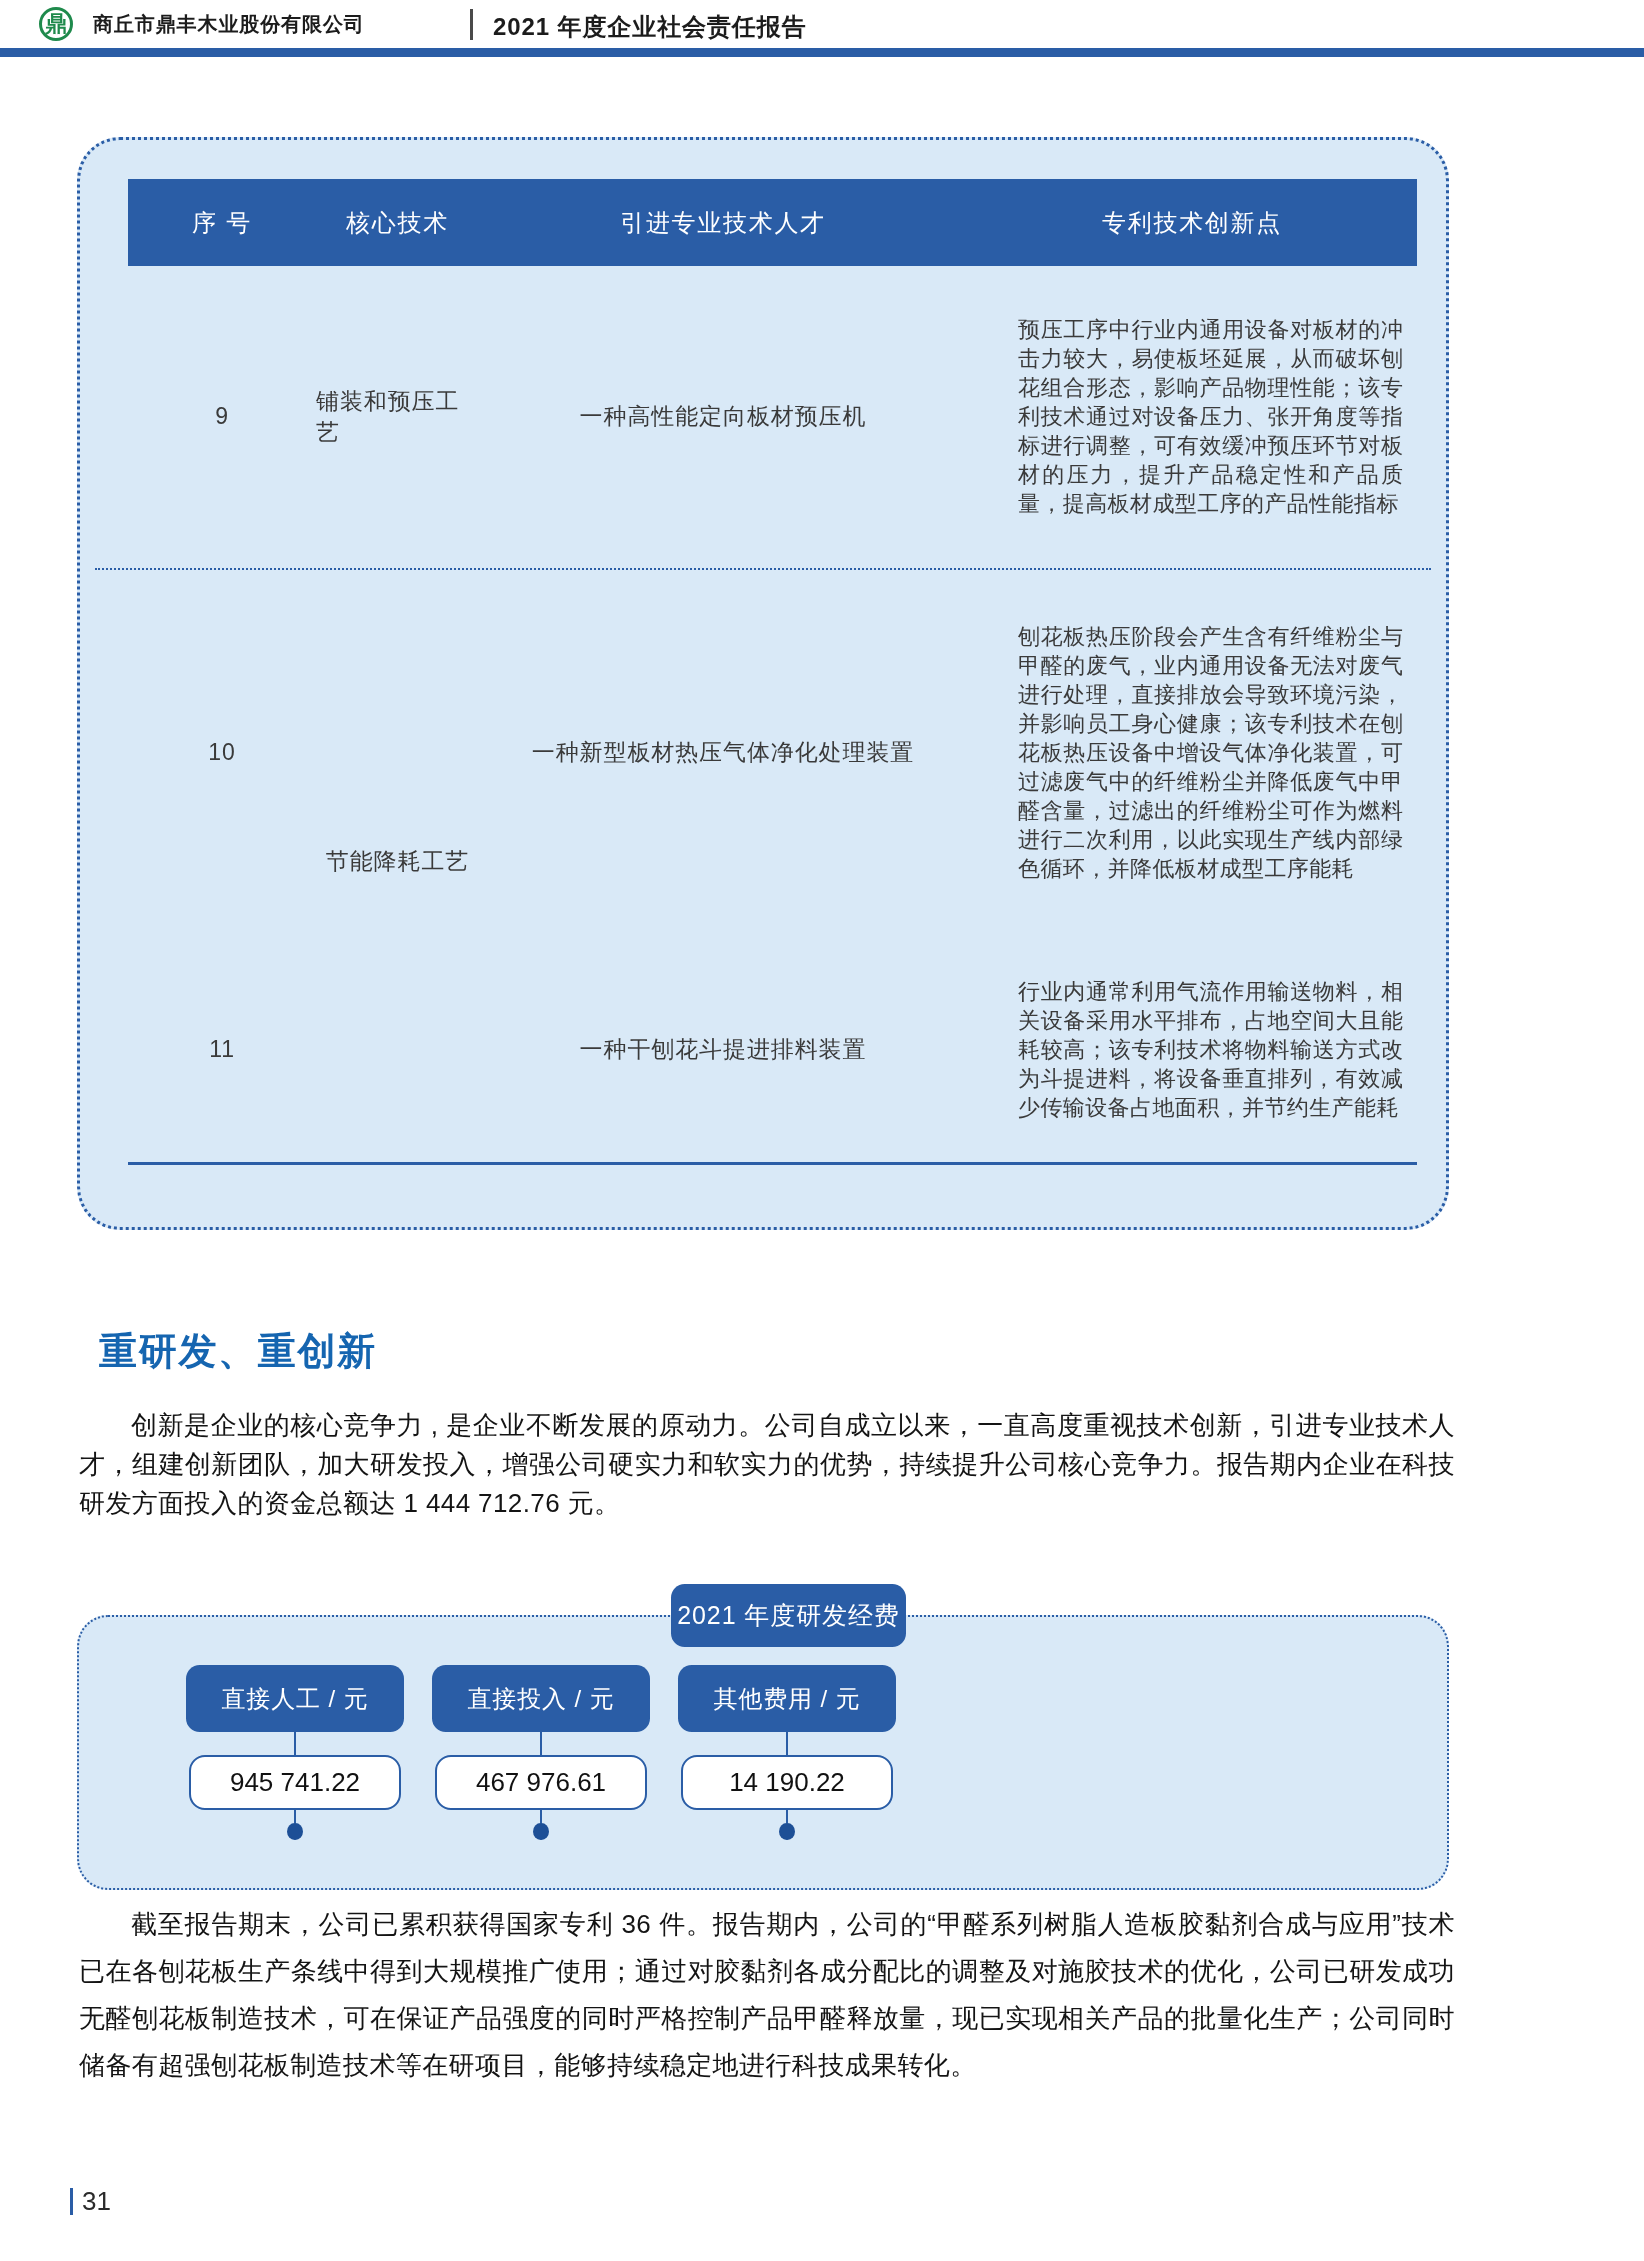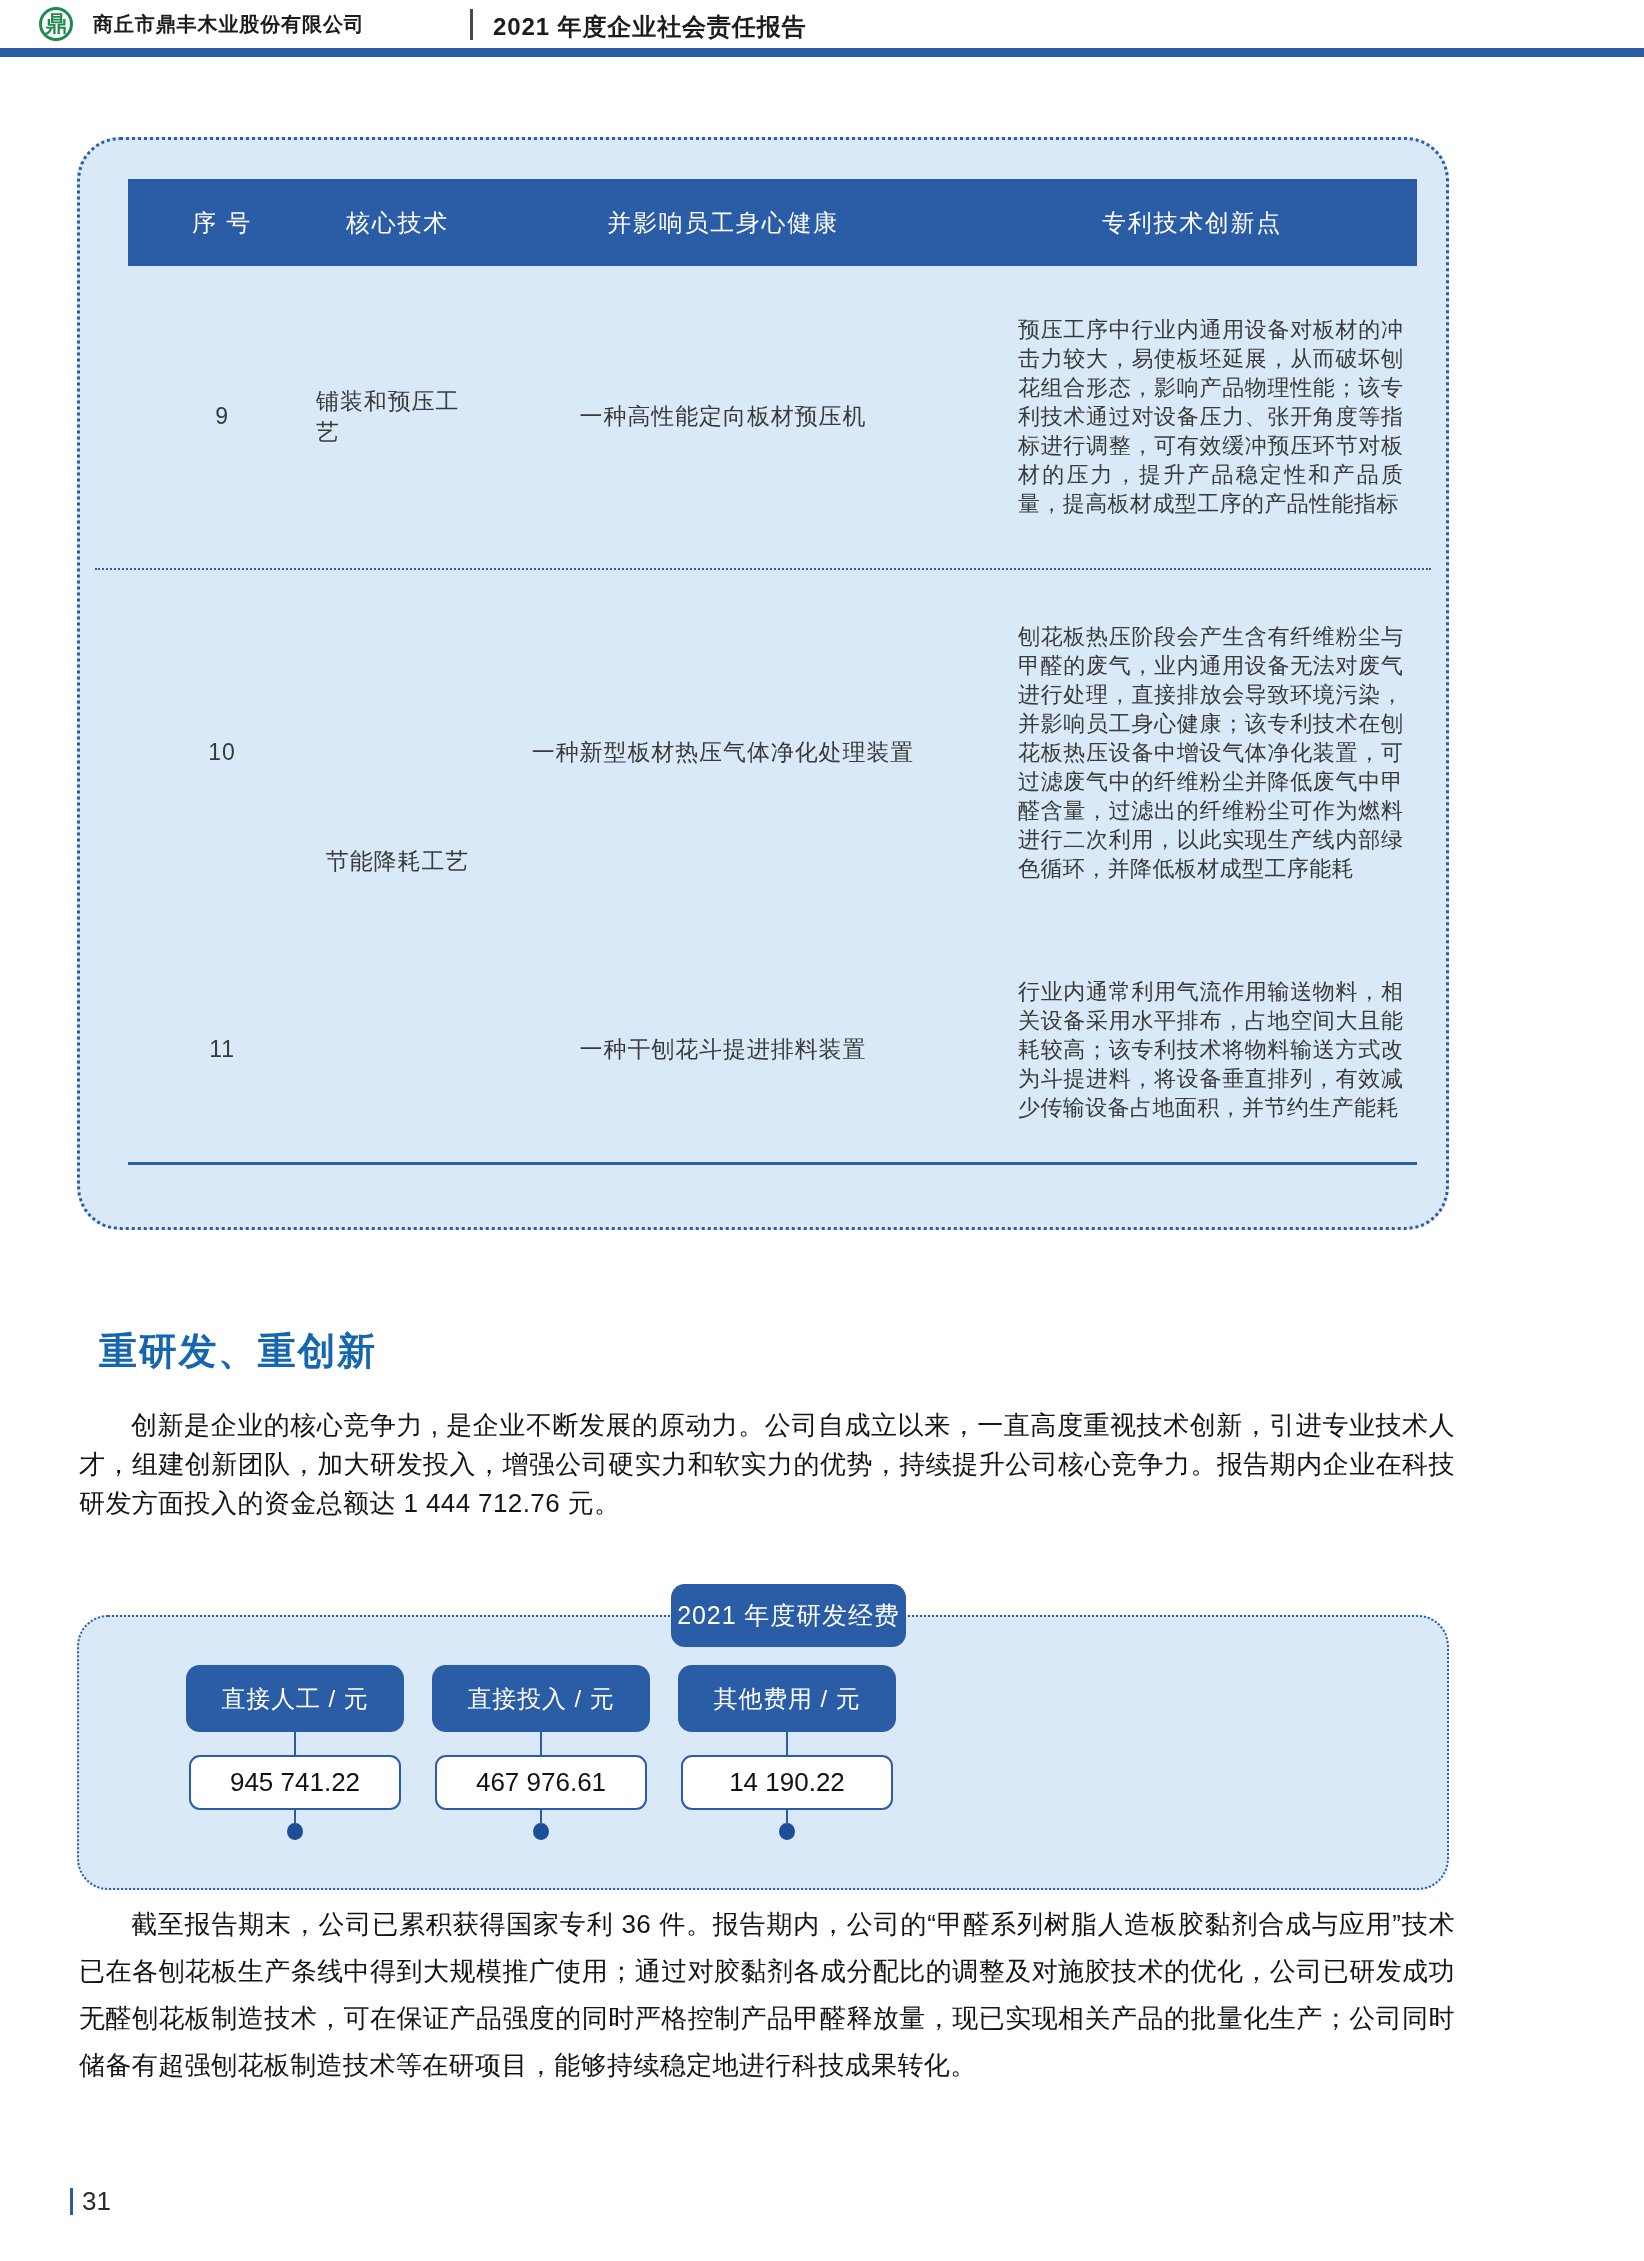--- a/index.html
+++ b/index.html
@@ -90,21 +90,21 @@
   }
   .bcol { display:flex; flex-direction:column; align-items:center; }
   .blabel {
     width:218px; height:67px; background:#2a5da6; border-radius:13.7px;
     display:flex; align-items:center; justify-content:center;
     color:#fff; font-size:24px; letter-spacing:0.9px;
   }
   .stem1 { width:2.6px; height:23px; background:#2a5da6; }
   .stem2 { width:2.6px; height:13px; background:#2a5da6; }
   .bvalue {
-    width:212px; height:55px; background:#ffffff; border:2.6px solid #2a5da6; border-radius:11px;
+    width:212px; height:55px; background:#ffffff; border:2.6px solid #2a5da6; border-radius:16px;
     display:flex; align-items:center; justify-content:center; box-sizing:border-box;
     color:#111; font-size:26px;
   }
   .bdot { width:15.4px; height:17px; border-radius:50%; background:#1d4f96; }
 
   
   .page-num { position:absolute; left:22px; top:2186px; display:flex; align-items:center;margin-left:48px; }
   .page-num .bar { width:3.4px; height:27px; background:#2a5da6; margin-right:8.6px; }
   .page-num .num { font-size:26px; color:#2b2b2b; }
 </style>
@@ -118,21 +118,21 @@
   </div>
   <div class="hdr-company">商丘市鼎丰木业股份有限公司</div>
   <div class="hdr-divider"></div>
   <div class="hdr-title">2021 年度企业社会责任报告</div>
   <div class="hdr-rule"></div>
 
   <div class="patent-card">
     <div class="tbl-header">
       <div class="hcell">序 号</div>
       <div class="hcell">核心技术</div>
-      <div class="hcell">并影响员工身心健康</div>
+      <div class="hcell">引进专业技术人才</div>
       <div class="hcell">专利技术创新点</div>
     </div>
 
     <div class="tbl-body">
 
       <div class="cell">9</div>
       <div class="cell">铺装和预压工艺</div>
       <div class="cell">一种高性能定向板材预压机</div>
       <div class="cell innov">预压工序中行业内通用设备对板材的冲击力较大，易使板坯延展，从而破坏刨花组合形态，影响产品物理性能；该专利技术通过对设备压力、张开角度等指标进行调整，可有效缓冲预压环节对板材的压力，提升产品稳定性和产品质量，提高板材成型工序的产品性能指标</div>
 

